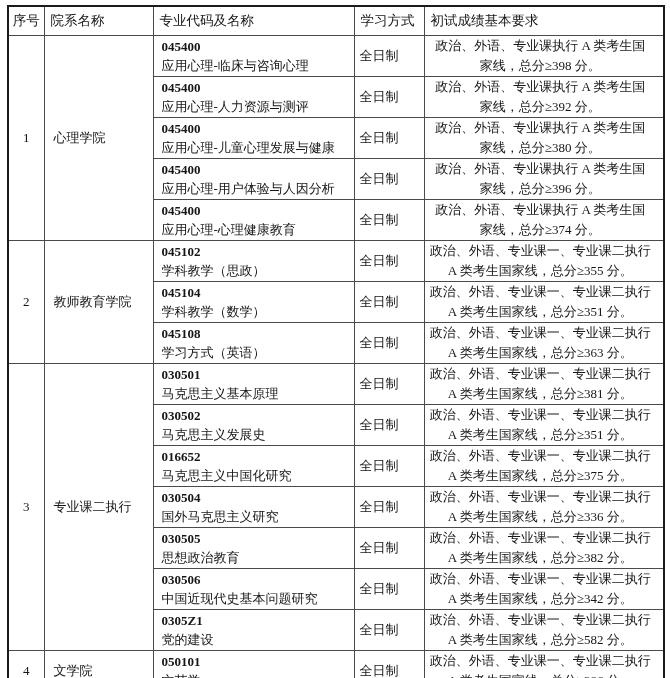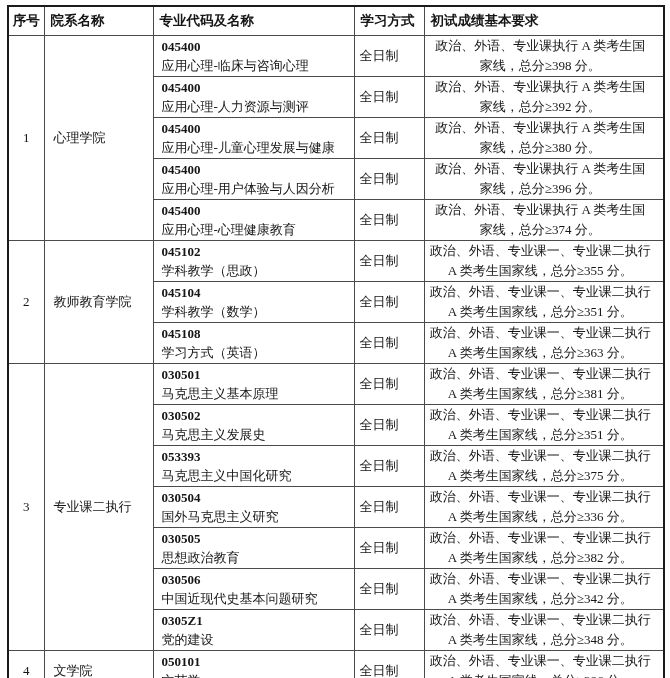--- a/index.html
+++ b/index.html
@@ -26,21 +26,21 @@
   col.c3 { width: 201px; }
   col.c4 { width: 70px; }
   col.c5 { width: 240px; }
   th, td {
     border: 1px solid #4a4a4a;
     vertical-align: middle;
     box-sizing: border-box;
   }
   th {
     font-size: 13.5px;
-    font-weight: 700;
+    font-weight: 400;
     text-align: left;
     height: 29px;
     padding: 1px 2px 1px 6px;
     white-space: nowrap;
     overflow: hidden;
   }
   th.h-idx { text-align: center; padding-left: 2px; }
   td {
     font-size: 13px;
     height: 39px;
@@ -175,21 +175,21 @@
       <tr>
         <td class="major">
           <div class="code">030502</div>
           <div class="mname">马克思主义发展史</div>
         </td>
         <td class="mode">全日制</td>
         <td class="req">政治、外语、专业课一、专业课二执行 A 类考生国家线，总分≥351 分。</td>
       </tr>
       <tr>
         <td class="major">
-          <div class="code">053393</div>
+          <div class="code">016652</div>
           <div class="mname">马克思主义中国化研究</div>
         </td>
         <td class="mode">全日制</td>
         <td class="req">政治、外语、专业课一、专业课二执行 A 类考生国家线，总分≥375 分。</td>
       </tr>
       <tr>
         <td class="major">
           <div class="code">030504</div>
           <div class="mname">国外马克思主义研究</div>
         </td>
@@ -211,21 +211,21 @@
         </td>
         <td class="mode">全日制</td>
         <td class="req">政治、外语、专业课一、专业课二执行 A 类考生国家线，总分≥342 分。</td>
       </tr>
       <tr>
         <td class="major">
           <div class="code">0305Z1</div>
           <div class="mname">党的建设</div>
         </td>
         <td class="mode">全日制</td>
-        <td class="req">政治、外语、专业课一、专业课二执行 A 类考生国家线，总分≥348 分。</td>
+        <td class="req">政治、外语、专业课一、专业课二执行 A 类考生国家线，总分≥582 分。</td>
       </tr>
 
       <tr>
         <td class="idx">4</td>
         <td class="dept">文学院</td>
         <td class="major">
           <div class="code">050101</div>
           <div class="mname">文艺学</div>
         </td>
         <td class="mode">全日制</td>

